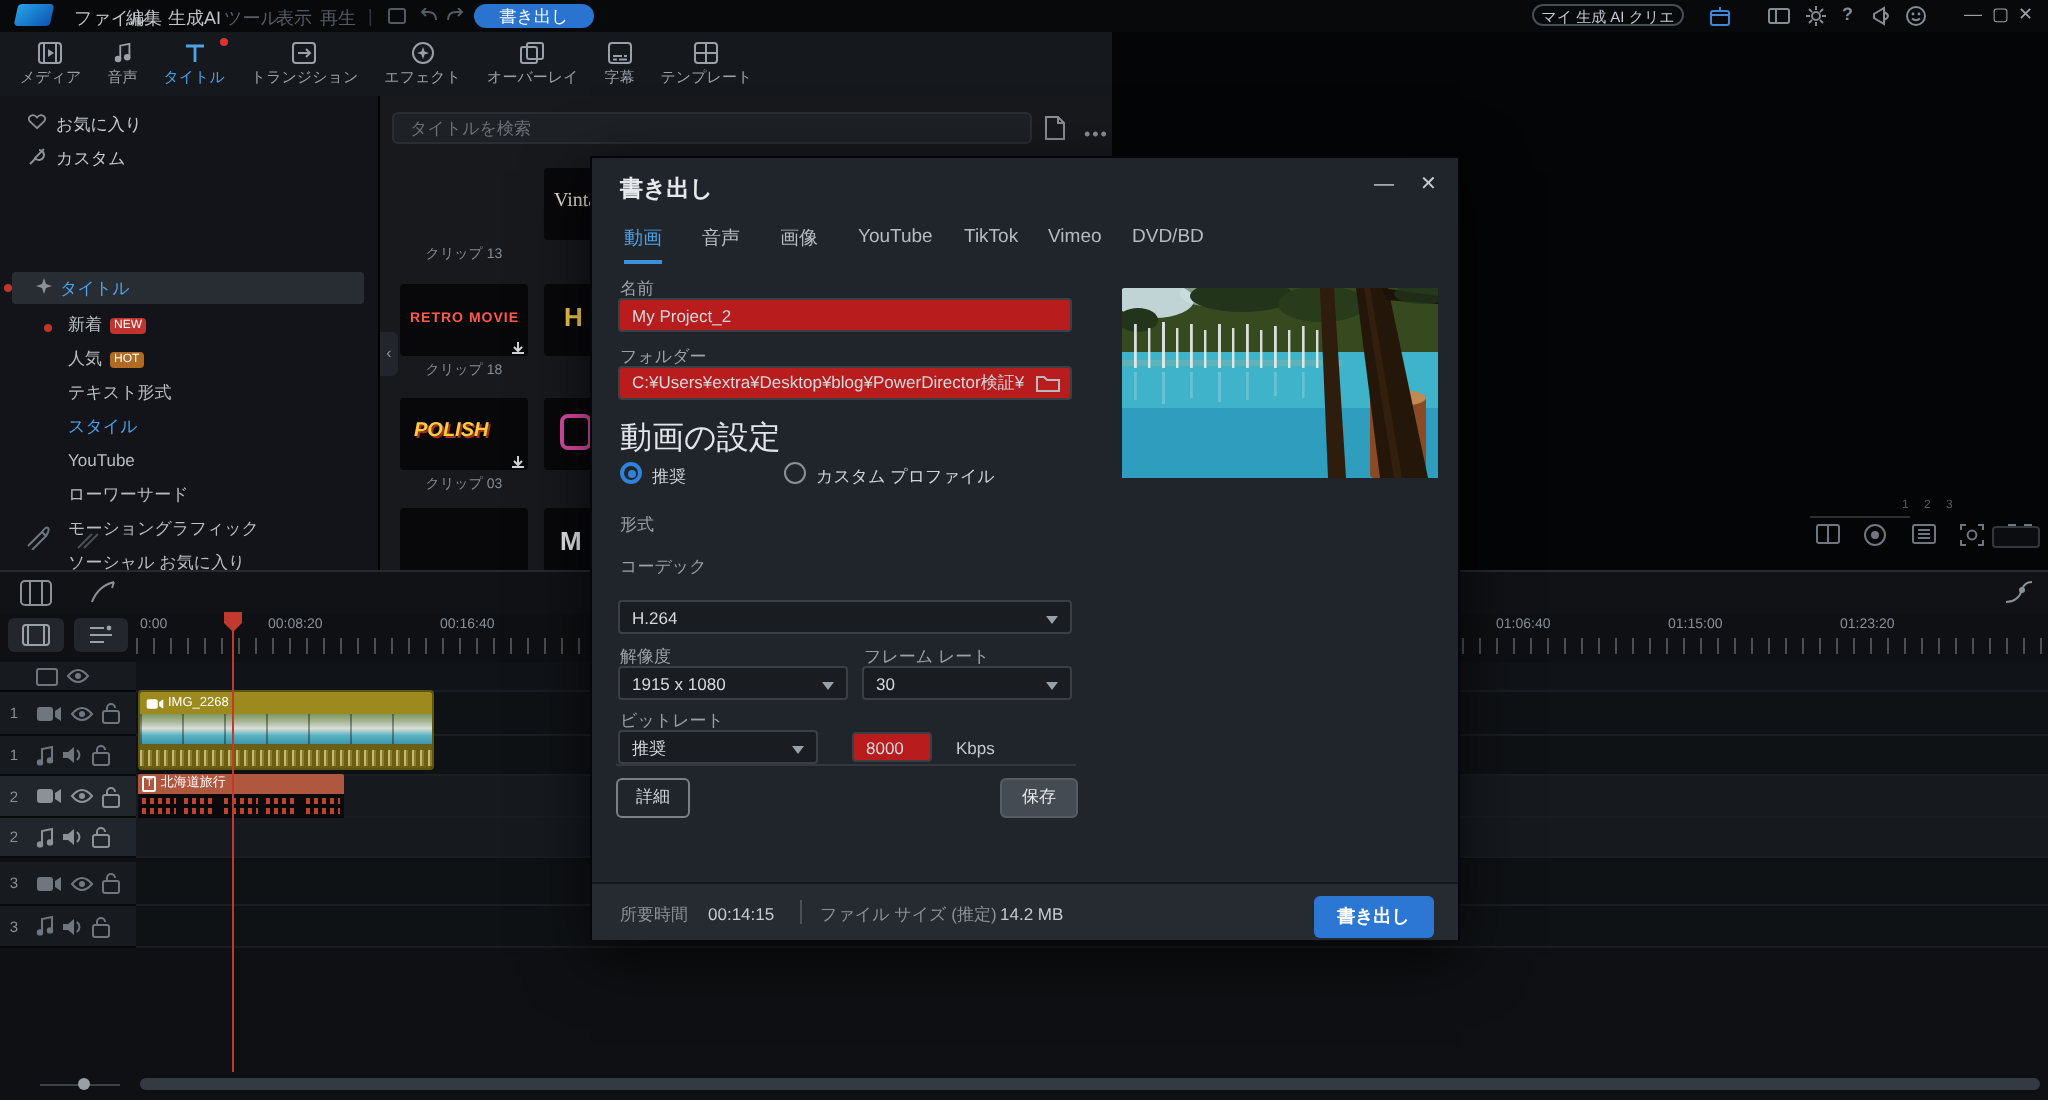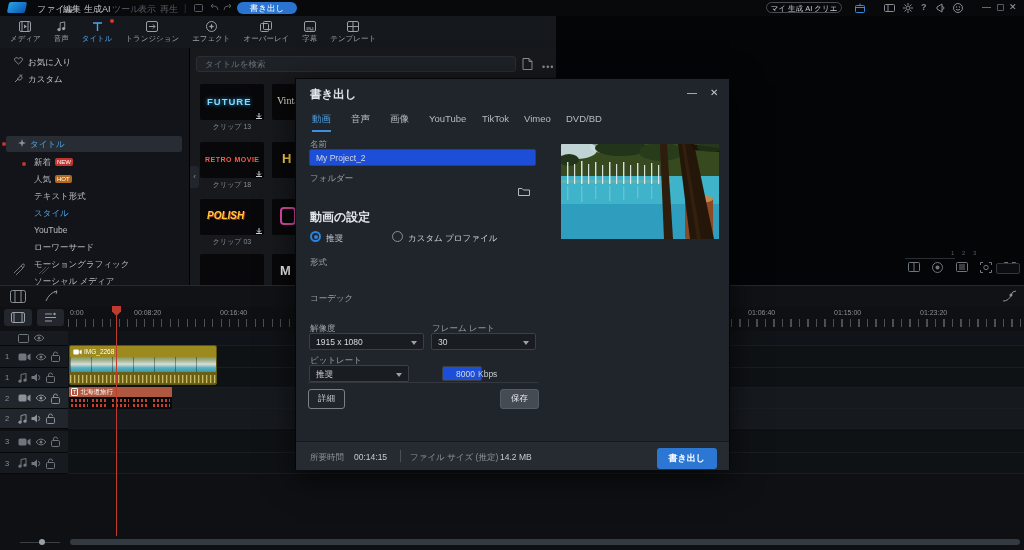--- a/index.html
+++ b/index.html
@@ -74,30 +74,30 @@
 #hscroll{position:absolute;left:70px;top:539px;width:950px;height:6px;background:#343a41;border-radius:3px;}
 #zline{position:absolute;left:20px;top:541px;width:40px;height:1px;background:#3a4046;}
 #zdot{position:absolute;left:39px;top:538px;width:6px;height:6px;border-radius:50%;background:#9aa0a6;}
 
 #dialog{position:absolute;left:295px;top:78px;width:435px;height:392px;background:#20252b;border:1px solid #05060a;box-shadow:0 8px 30px rgba(0,0,0,.7);z-index:100;}
 #dlg-title{position:absolute;left:14px;top:8px;font-size:11.5px;font-weight:bold;color:#e6e9ec;}
 .dlg-wctl{position:absolute;top:8px;color:#c8ccd1;font-size:10px;}
 .dtab{position:absolute;top:34px;font-size:9.5px;color:#b6bbc1;padding-bottom:4px;}
 .dtab.active{color:#4da3e8;border-bottom:2px solid #3d8edb;}
 .dlbl{position:absolute;font-size:8.5px;color:#9aa0a7;}
-.dinp{position:absolute;height:17px;background:#1d4ed8;border:1px solid #3a4046;border-radius:2px;color:#d6dade;font-size:8.5px;padding:0 6px;outline:none;}
+.dinp{position:absolute;height:17px;background:#b91c1c;border:1px solid #3a4046;border-radius:2px;color:#d6dade;font-size:8.5px;padding:0 6px;outline:none;}
 .ddrop{position:absolute;height:17px;background:#191d22;border:1px solid #3a4046;border-radius:2px;color:#d6dade;font-size:8.5px;line-height:16px;padding-left:6px;}
 .caret{position:absolute;right:6px;top:7px;width:0;height:0;border-left:3.5px solid transparent;border-right:3.5px solid transparent;border-top:4px solid #9aa0a7;}
 .radio{position:absolute;width:11px;height:11px;border-radius:50%;}
 .radio.on{border:2px solid #2f81da;}
 .radio.on::after{content:"";position:absolute;left:1.5px;top:1.5px;width:4px;height:4px;border-radius:50%;background:#2f81da;}
 .radio.off{border:1.5px solid #8a9097;}
 .rlab{position:absolute;font-size:8.5px;color:#d0d4d9;}
 #profile-btn{position:absolute;right:14px;top:128px;border:1px solid #6a7076;border-radius:8px;color:#c6cad0;font-size:8px;padding:2px 9px;}
-#vs-header{position:absolute;left:14px;top:130px;font-size:12px;font-weight:bold;color:#e2e5e9;}
+#vs-header{position:absolute;left:14px;top:130px;font-size:16px;font-weight:normal;color:#e2e5e9;}
 #dlg-divider{position:absolute;left:12px;top:303px;width:230px;height:1px;background:#34383e;}
 #detail-btn{position:absolute;left:12px;top:310px;border:1px solid #7a8086;border-radius:3px;color:#d0d4d9;font-size:8.5px;padding:3px 9px;background:transparent;}
 #save-btn{position:absolute;left:204px;top:310px;background:#454b52;border:1px solid #565c63;border-radius:3px;color:#e6e9ec;font-size:8.5px;padding:3px 10px;}
 #dlg-footer{position:absolute;left:0;top:362px;width:433px;height:29px;background:#262b31;border-top:1px solid #15181c;}
 #dlg-footer .flbl{color:#8b9197;font-size:8.5px;}
 #dlg-footer .fval{color:#c6cbd1;font-size:8.5px;}
 #fexport{position:absolute;right:12px;top:6px;background:#2b77d3;border-radius:3px;color:#fff;font-size:9px;font-weight:bold;padding:4px 12px;}
 #dpreview{position:absolute;left:265px;top:65px;width:158px;height:95px;background:#000;overflow:hidden;}
 </style>
 </head>
@@ -253,21 +253,21 @@
     <span class="sitem sel" style="left:30px;top:91px;">タイトル</span>
 
     <div class="reddot" style="left:22px;top:114px;"></div>
     <span class="sitem" style="left:34px;top:109px;"><span>新着</span><span class="badge new">NEW</span></span>
     <span class="sitem" style="left:34px;top:126px;"><span>人気</span><span class="badge hot">HOT</span></span>
     <span class="sitem" style="left:34px;top:143px;">テキスト形式</span>
     <span class="sitem sel" style="left:34px;top:160px;">スタイル</span>
     <span class="sitem" style="left:34px;top:177px;">YouTube</span>
     <span class="sitem" style="left:34px;top:194px;">ローワーサード</span>
     <span class="sitem" style="left:34px;top:211px;">モーショングラフィック</span>
-    <span class="sitem" style="left:34px;top:228px;">ソーシャル メディア</span>
+    <span class="sitem" style="left:34px;top:228px;">ソーシャル お気に入り</span>
     <span class="sitem" style="left:34px;top:245px;">タイピング エフェクト</span>
 
     <span class="tico" style="left:12px;top:216px;top:216px;"></span>
 
     <span class="tico" style="left:12px;top:214px;">
       <svg width="13" height="13" viewBox="0 0 13 13">
           <path d="M2 11 L9 4 L11 6 L4 13" fill="none" stroke="#6f767e"></path>
           <path d="M9 4 Q11 1 12 2 Q13 3 11 6" fill="none" stroke="#6f767e"></path>
         </svg>
     </span>
@@ -281,28 +281,20 @@
   <div id="library">
     <input id="libsearch" type="text" placeholder="タイトルを検索" style="">
     <span class="tico" style="left:332px;top:10px;">
       <svg width="11" height="12" viewBox="0 0 11 12">
           <path d="M1 0.5 H7 L10 3.5 V11.5 H1 Z" fill="none" stroke="#8b9197"></path>
           <path d="M7 0.5 V3.5 H10" fill="none" stroke="#8b9197"></path>
         </svg>
     </span>
     <span class="tico" style="left:352px;top:14px;letter-spacing:1px;color:#8b9197;font-size:9px;">•••</span>
 
-    <div class="thumb" style="left:10px;top:36px;">
-      <span style="position:absolute;left:7px;top:12px;font-size:9.5px;font-weight:bold;letter-spacing:1px;color:#7fd8ff;text-shadow:0 0 4px #2a9fe0;">FUTURE</span>
-      <span class="dl">
-          <svg width="6" height="6" viewBox="0 0 6 6">
-            <path d="M3 0 V4 M1 2.5 L3 4.5 L5 2.5 M0 5.5 H6" stroke="#cfd3d8" fill="none"></path>
-          </svg>
-        </span>
-    </div>
     <div class="tcap" style="left:10px;top:74px;">クリップ 13</div>
     <div class="thumb" style="left:82px;top:36px;">
       <span style="position:absolute;left:5px;top:11px;font-size:10px;font-family:'Liberation Serif',serif;color:#e8e2d2;">Vintage</span>
     </div>
 
     <div class="thumb" style="left:10px;top:94px;">
       <span style="position:absolute;left:5px;top:14px;font-size:7px;font-weight:bold;letter-spacing:.5px;color:#ff5a4a;">RETRO MOVIE</span>
       <span class="dl">
           <svg width="6" height="6" viewBox="0 0 6 6">
             <path d="M3 0 V4 M1 2.5 L3 4.5 L5 2.5 M0 5.5 H6" stroke="#cfd3d8" fill="none"></path>
@@ -613,55 +605,60 @@
     <span class="dtab" style="left:94px;">画像</span>
     <span class="dtab" style="left:133px;">YouTube</span>
     <span class="dtab" style="left:186px;">TikTok</span>
     <span class="dtab" style="left:228px;">Vimeo</span>
     <span class="dtab" style="left:270px;">DVD/BD</span>
 
     <span class="dlbl" style="left:14px;top:60px;">名前</span>
     <input class="dinp" style="left: 13px; top: 70px; width: 227px;" type="text" value="My Project_2">
 
     <span class="dlbl" style="left:14px;top:94px;">フォルダー</span>
+    <input class="dinp" style="left: 13px; top: 104px; width: 227px; padding-right: 20px;" type="text" value="C:¥Users¥extra¥Desktop¥blog¥PowerDirector検証¥">
     <span class="abs" style="left:222px;top:108px;">
       <svg width="12" height="9" viewBox="0 0 12 9">
           <path d="M0.5 1.5 H4 L5.5 3 H11.5 V8.5 H0.5 Z" fill="none" stroke="#b6bbc1"></path>
         </svg>
     </span>
 
     <div id="vs-header">動画の設定</div>
     <div id="profile-btn">プロファイル分析ツール</div>
 
     <span class="radio on" style="left:14px;top:152px;"></span>
     <span class="rlab" style="left:30px;top:154px;">推奨</span>
     <span class="radio off" style="left:96px;top:152px;"></span>
     <span class="rlab" style="left:112px;top:154px;">カスタム プロファイル</span>
 
     <span class="dlbl" style="left:14px;top:178px;">形式</span>
 
-    <span class="dlbl" style="left:14px;top:214px;">コーデック</span>
+    <span class="dlbl" style="left:14px;top:199px;">コーデック</span>
+    <div class="ddrop" style="left:13px;top:221px;width:227px;">
+      <span>H.264</span>
+      <span class="caret"></span>
+    </div>
 
     <span class="dlbl" style="left:14px;top:244px;">解像度</span>
     <div class="ddrop" style="left:13px;top:254px;width:115px;">
       <span>1915 x 1080</span>
       <span class="caret"></span>
     </div>
     <span class="dlbl" style="left:136px;top:244px;">フレーム レート</span>
     <div class="ddrop" style="left:135px;top:254px;width:105px;">
       <span>30</span>
       <span class="caret"></span>
     </div>
 
     <span class="dlbl" style="left:14px;top:276px;">ビットレート</span>
     <div class="ddrop" style="left:13px;top:286px;width:100px;">
       <span>推奨</span>
       <span class="caret"></span>
     </div>
-    <input class="dinp" style="left: 146px; top: 287px; width: 40px; height: 15px; text-align: right;" type="text" value="8000">
+    <input class="dinp" style="left: 130px; top: 287px; width: 40px; height: 15px;" type="text" value="8000">
     <span class="dlbl" style="left:182px;top:290px;color:#c6cbd1;">Kbps</span>
 
     <div id="dlg-divider"></div>
     <button id="detail-btn">詳細</button>
     <button id="save-btn">保存</button>
 
     <div id="dpreview">
       <svg width="158" height="95" viewBox="0 0 158 95">
         <rect x="0" y="28" width="158" height="67" fill="#3fb3c9"></rect>
         <rect x="0" y="60" width="158" height="35" fill="#2f9dbd"></rect>

